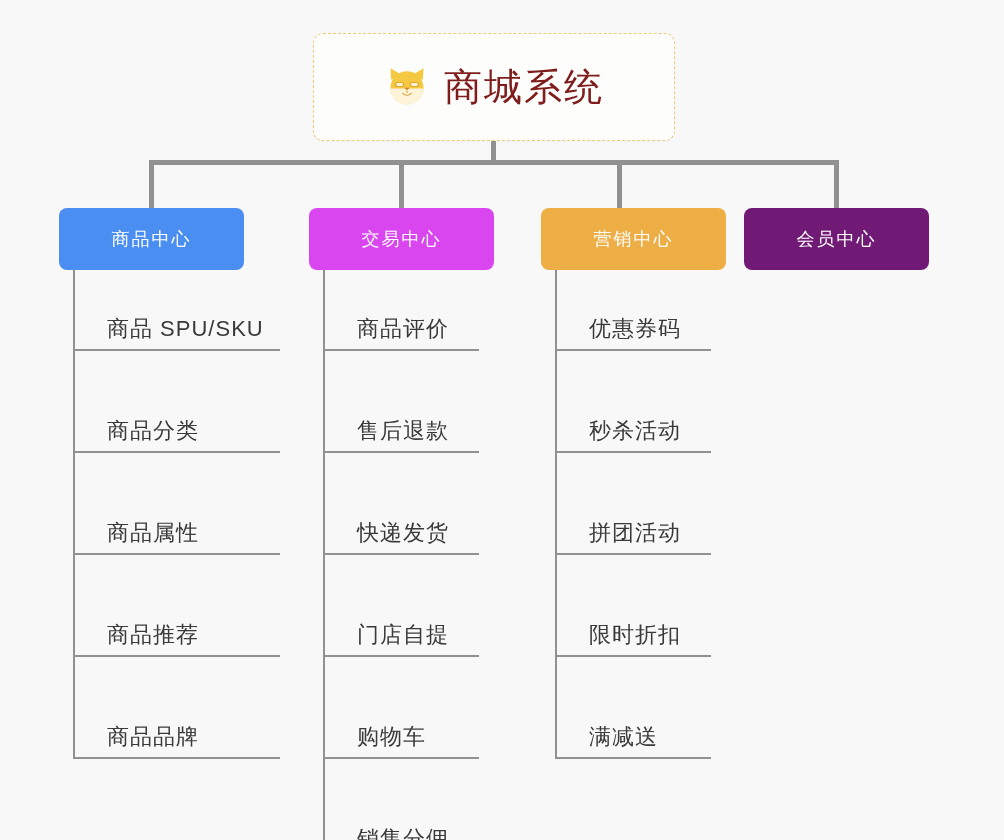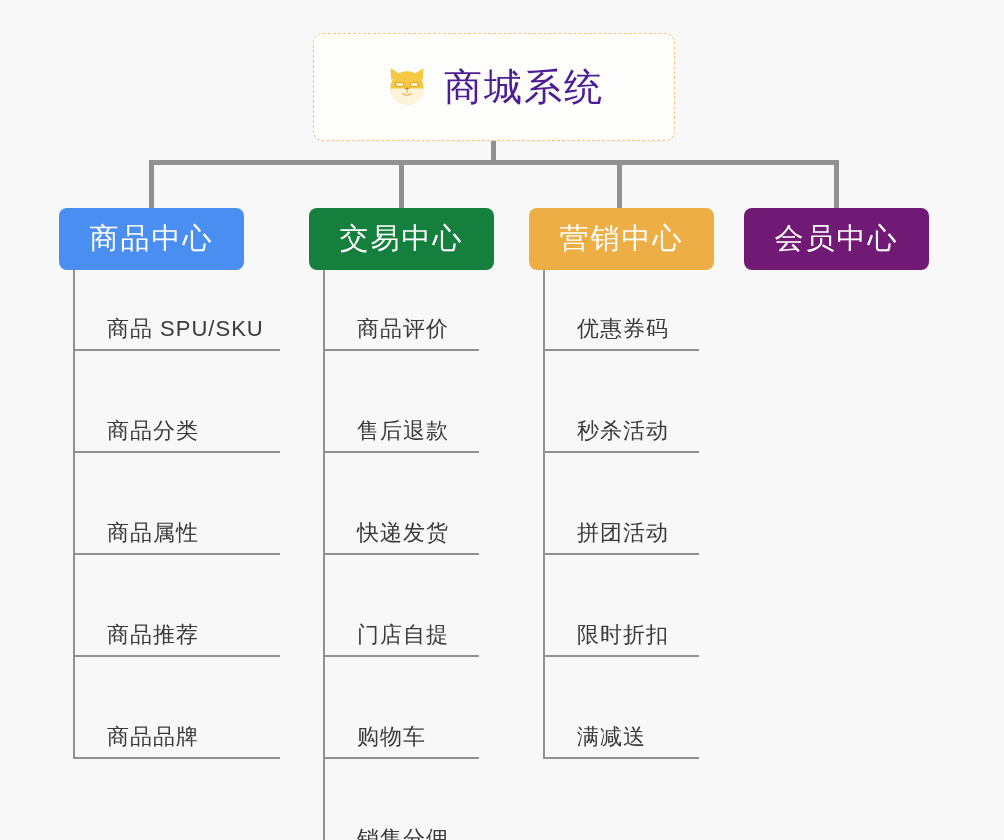--- a/index.html
+++ b/index.html
@@ -81,21 +81,21 @@
     width: 185px;
   }
 
   .cat-box {
     height: 62px;
     border-radius: 8px;
     display: flex;
     align-items: center;
     justify-content: center;
     color: #ffffff;
-    font-size: 29px;
+    font-size: 18px;
     letter-spacing: 2px;
     box-sizing: border-box;
   }
 
   
   .child-list {
     position: relative;
     margin-left: 14px;
     border-left: 2px solid #919191;
     padding-top: 0;
@@ -140,21 +140,21 @@
       <rect x="15" y="25" width="13" height="7" rx="3.5" fill="#e0a92e"></rect>
       <rect x="36" y="25" width="13" height="7" rx="3.5" fill="#e0a92e"></rect>
       <rect x="17" y="26.6" width="9.5" height="4" rx="2" fill="#fdf3d8"></rect>
       <rect x="37.5" y="26.6" width="9.5" height="4" rx="2" fill="#fdf3d8"></rect>
 
       <path d="M32 36.5 l-4 -3.5 h8 Z" fill="#c8882a"></path>
 
       <path d="M32 37 v3.5" stroke="#d8a33c" stroke-width="1.4" fill="none"></path>
       <path d="M25.5 40.5 q6.5 6 13 0" stroke="#d8a33c" stroke-width="1.4" fill="none"></path>
     </svg>
-    <span class="root-title" style="color: #4c1d95;">商城系统</span>
+    <span class="root-title" style="color: #7f1d1d;">商城系统</span>
   </div>
 
   <div class="conn conn-root-stem" style="background: rgb(145, 145, 145);"></div>
   <div class="conn conn-bus" style="background: rgb(145, 145, 145);"></div>
   <div class="conn conn-drop" style="left: 149px; background: rgb(145, 145, 145);"></div>
   <div class="conn conn-drop" style="left: 399px; background: rgb(145, 145, 145);"></div>
   <div class="conn conn-drop" style="left: 617px; background: rgb(145, 145, 145);"></div>
   <div class="conn conn-drop" style="left: 834px; background: rgb(145, 145, 145);"></div>
 
   <div class="column col-0" style="left:59px;">
@@ -164,34 +164,34 @@
     <div class="child-list">
       <div class="child-item">商品 SPU/SKU</div>
       <div class="child-item">商品分类</div>
       <div class="child-item">商品属性</div>
       <div class="child-item">商品推荐</div>
       <div class="child-item">商品品牌</div>
     </div>
   </div>
 
   <div class="column col-1" style="left:309px;">
-    <div class="cat-box" style="background: #15803d;">
+    <div class="cat-box" style="background: #d946ef;">
       <span>交易中心</span>
     </div>
     <div class="child-list">
       <div class="child-item">商品评价</div>
       <div class="child-item">售后退款</div>
       <div class="child-item">快递发货</div>
       <div class="child-item">门店自提</div>
       <div class="child-item">购物车</div>
       <div class="child-item">销售分佣</div>
     </div>
   </div>
 
-  <div class="column col-2" style="left:529px;">
+  <div class="column col-2" style="left:541px;">
     <div class="cat-box" style="background: rgb(237, 174, 69);">
       <span>营销中心</span>
     </div>
     <div class="child-list">
       <div class="child-item">优惠券码</div>
       <div class="child-item">秒杀活动</div>
       <div class="child-item">拼团活动</div>
       <div class="child-item">限时折扣</div>
       <div class="child-item">满减送</div>
     </div>

